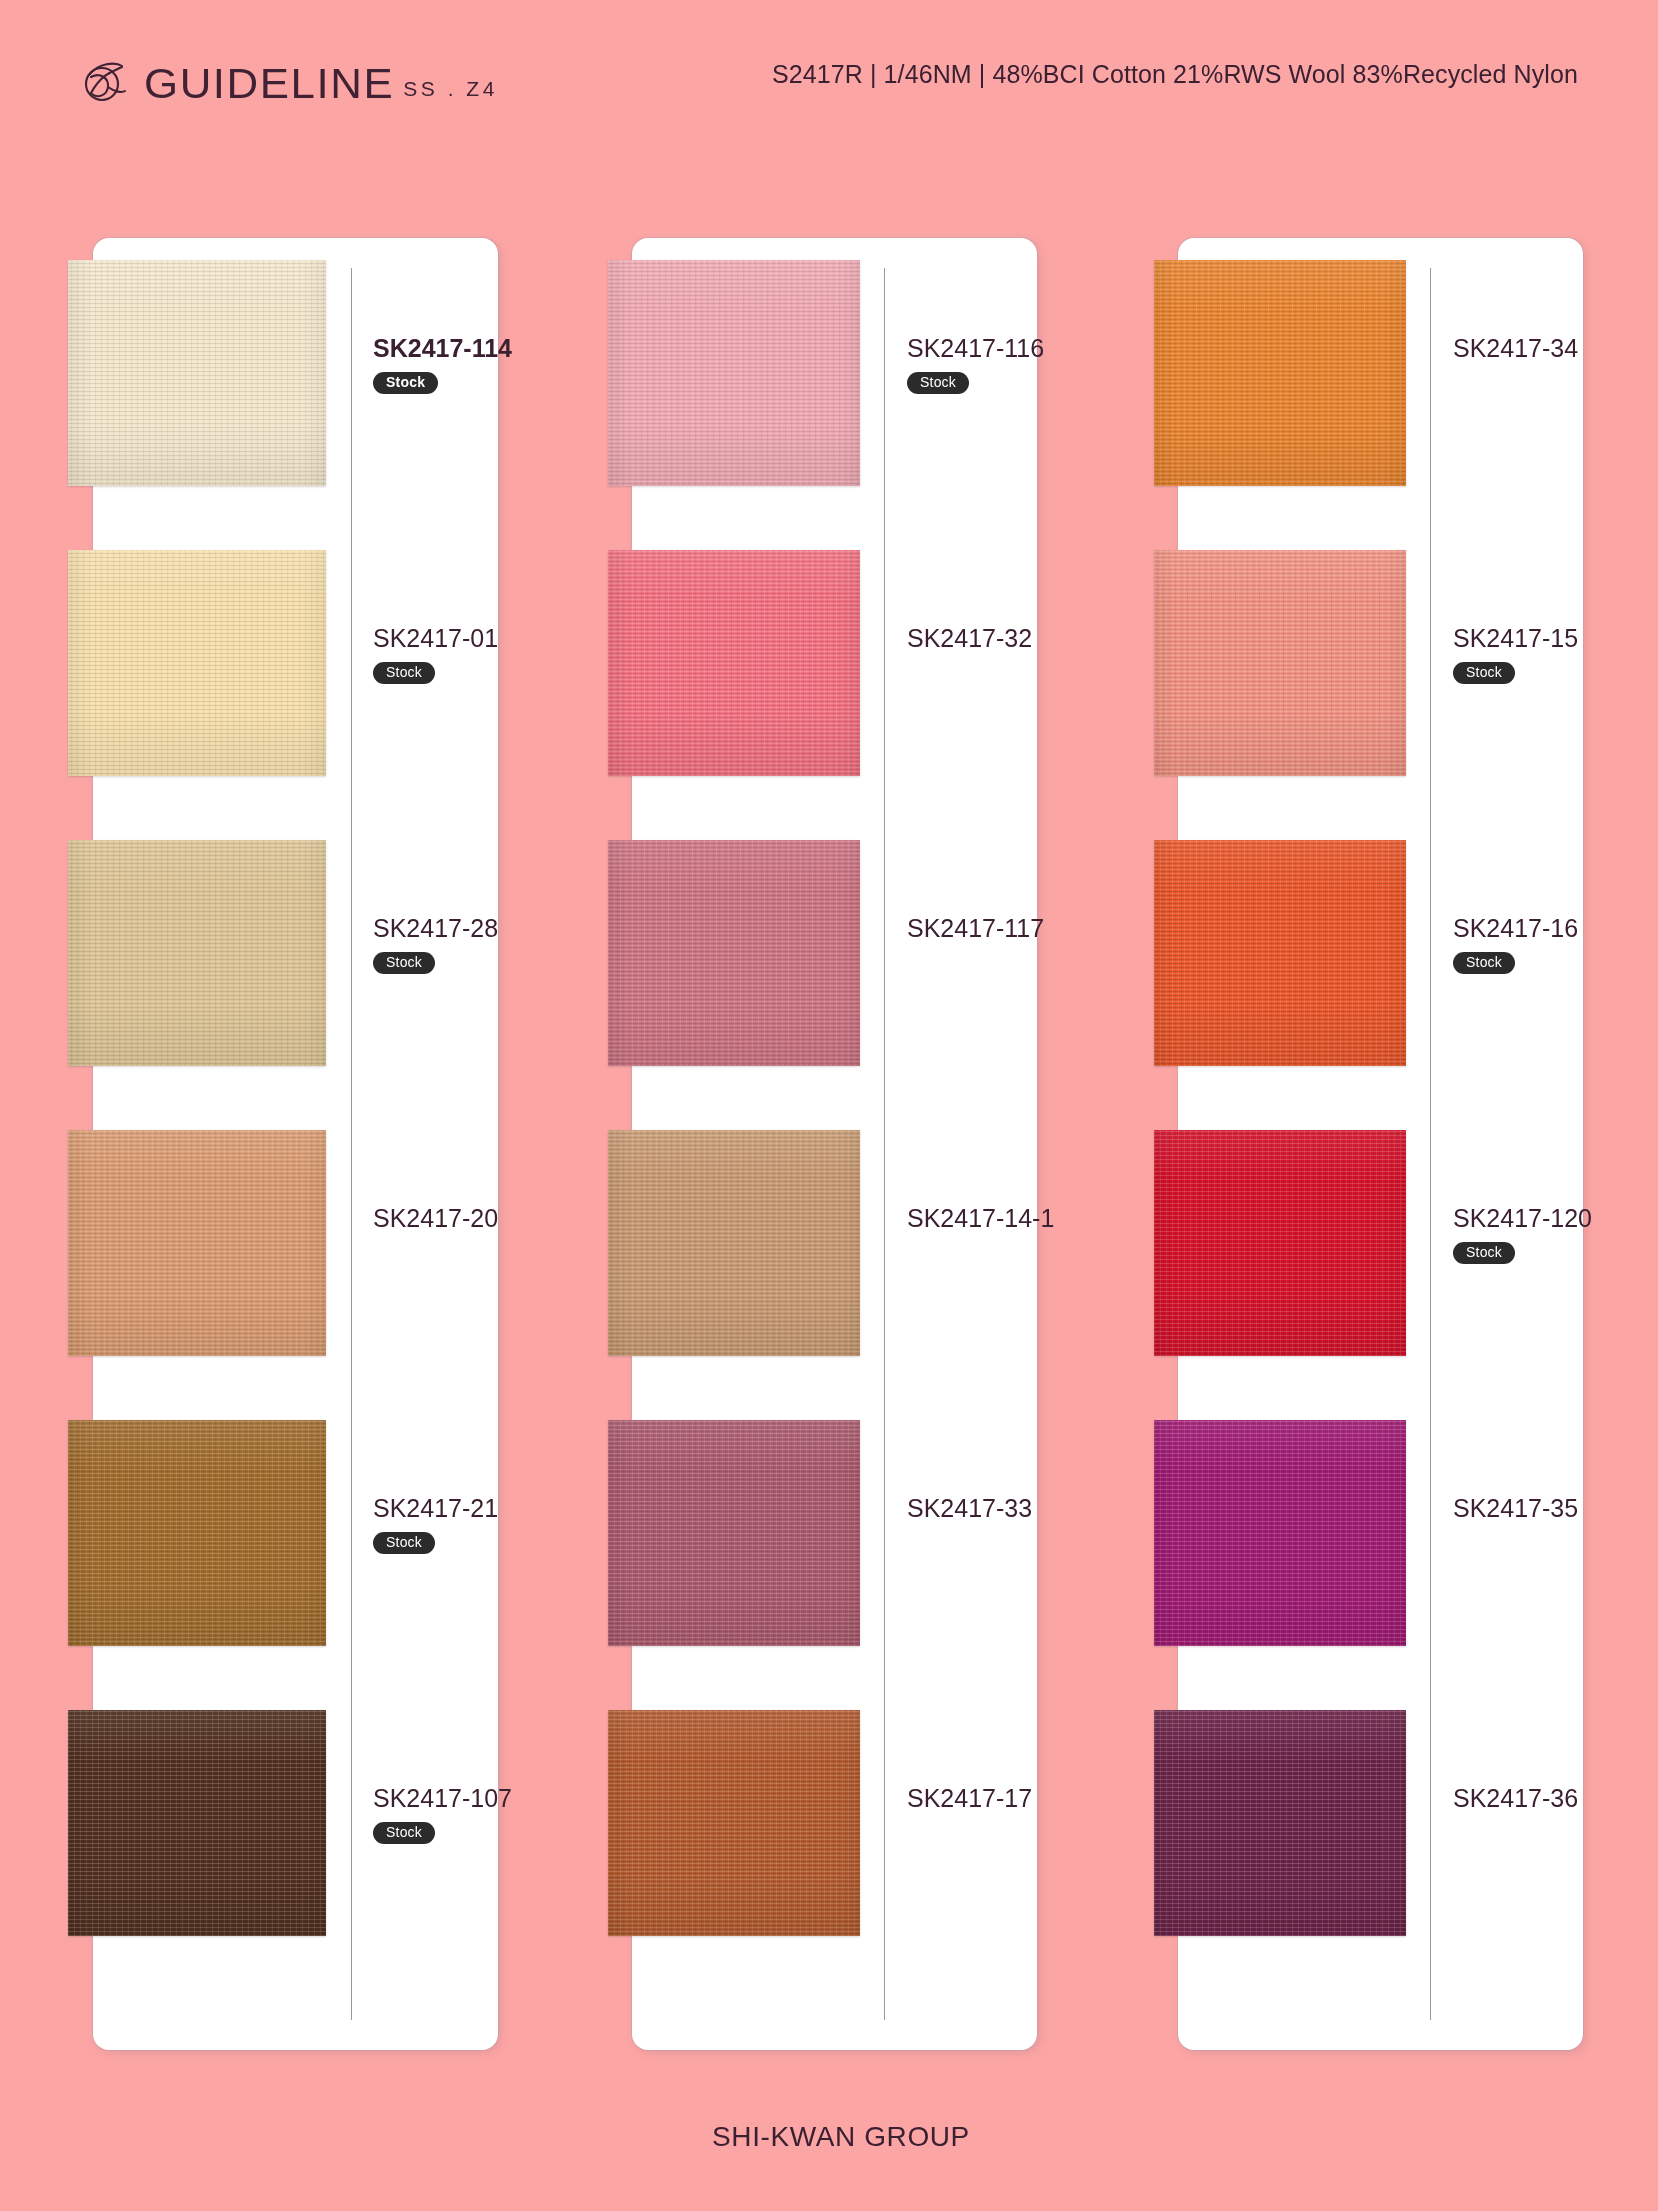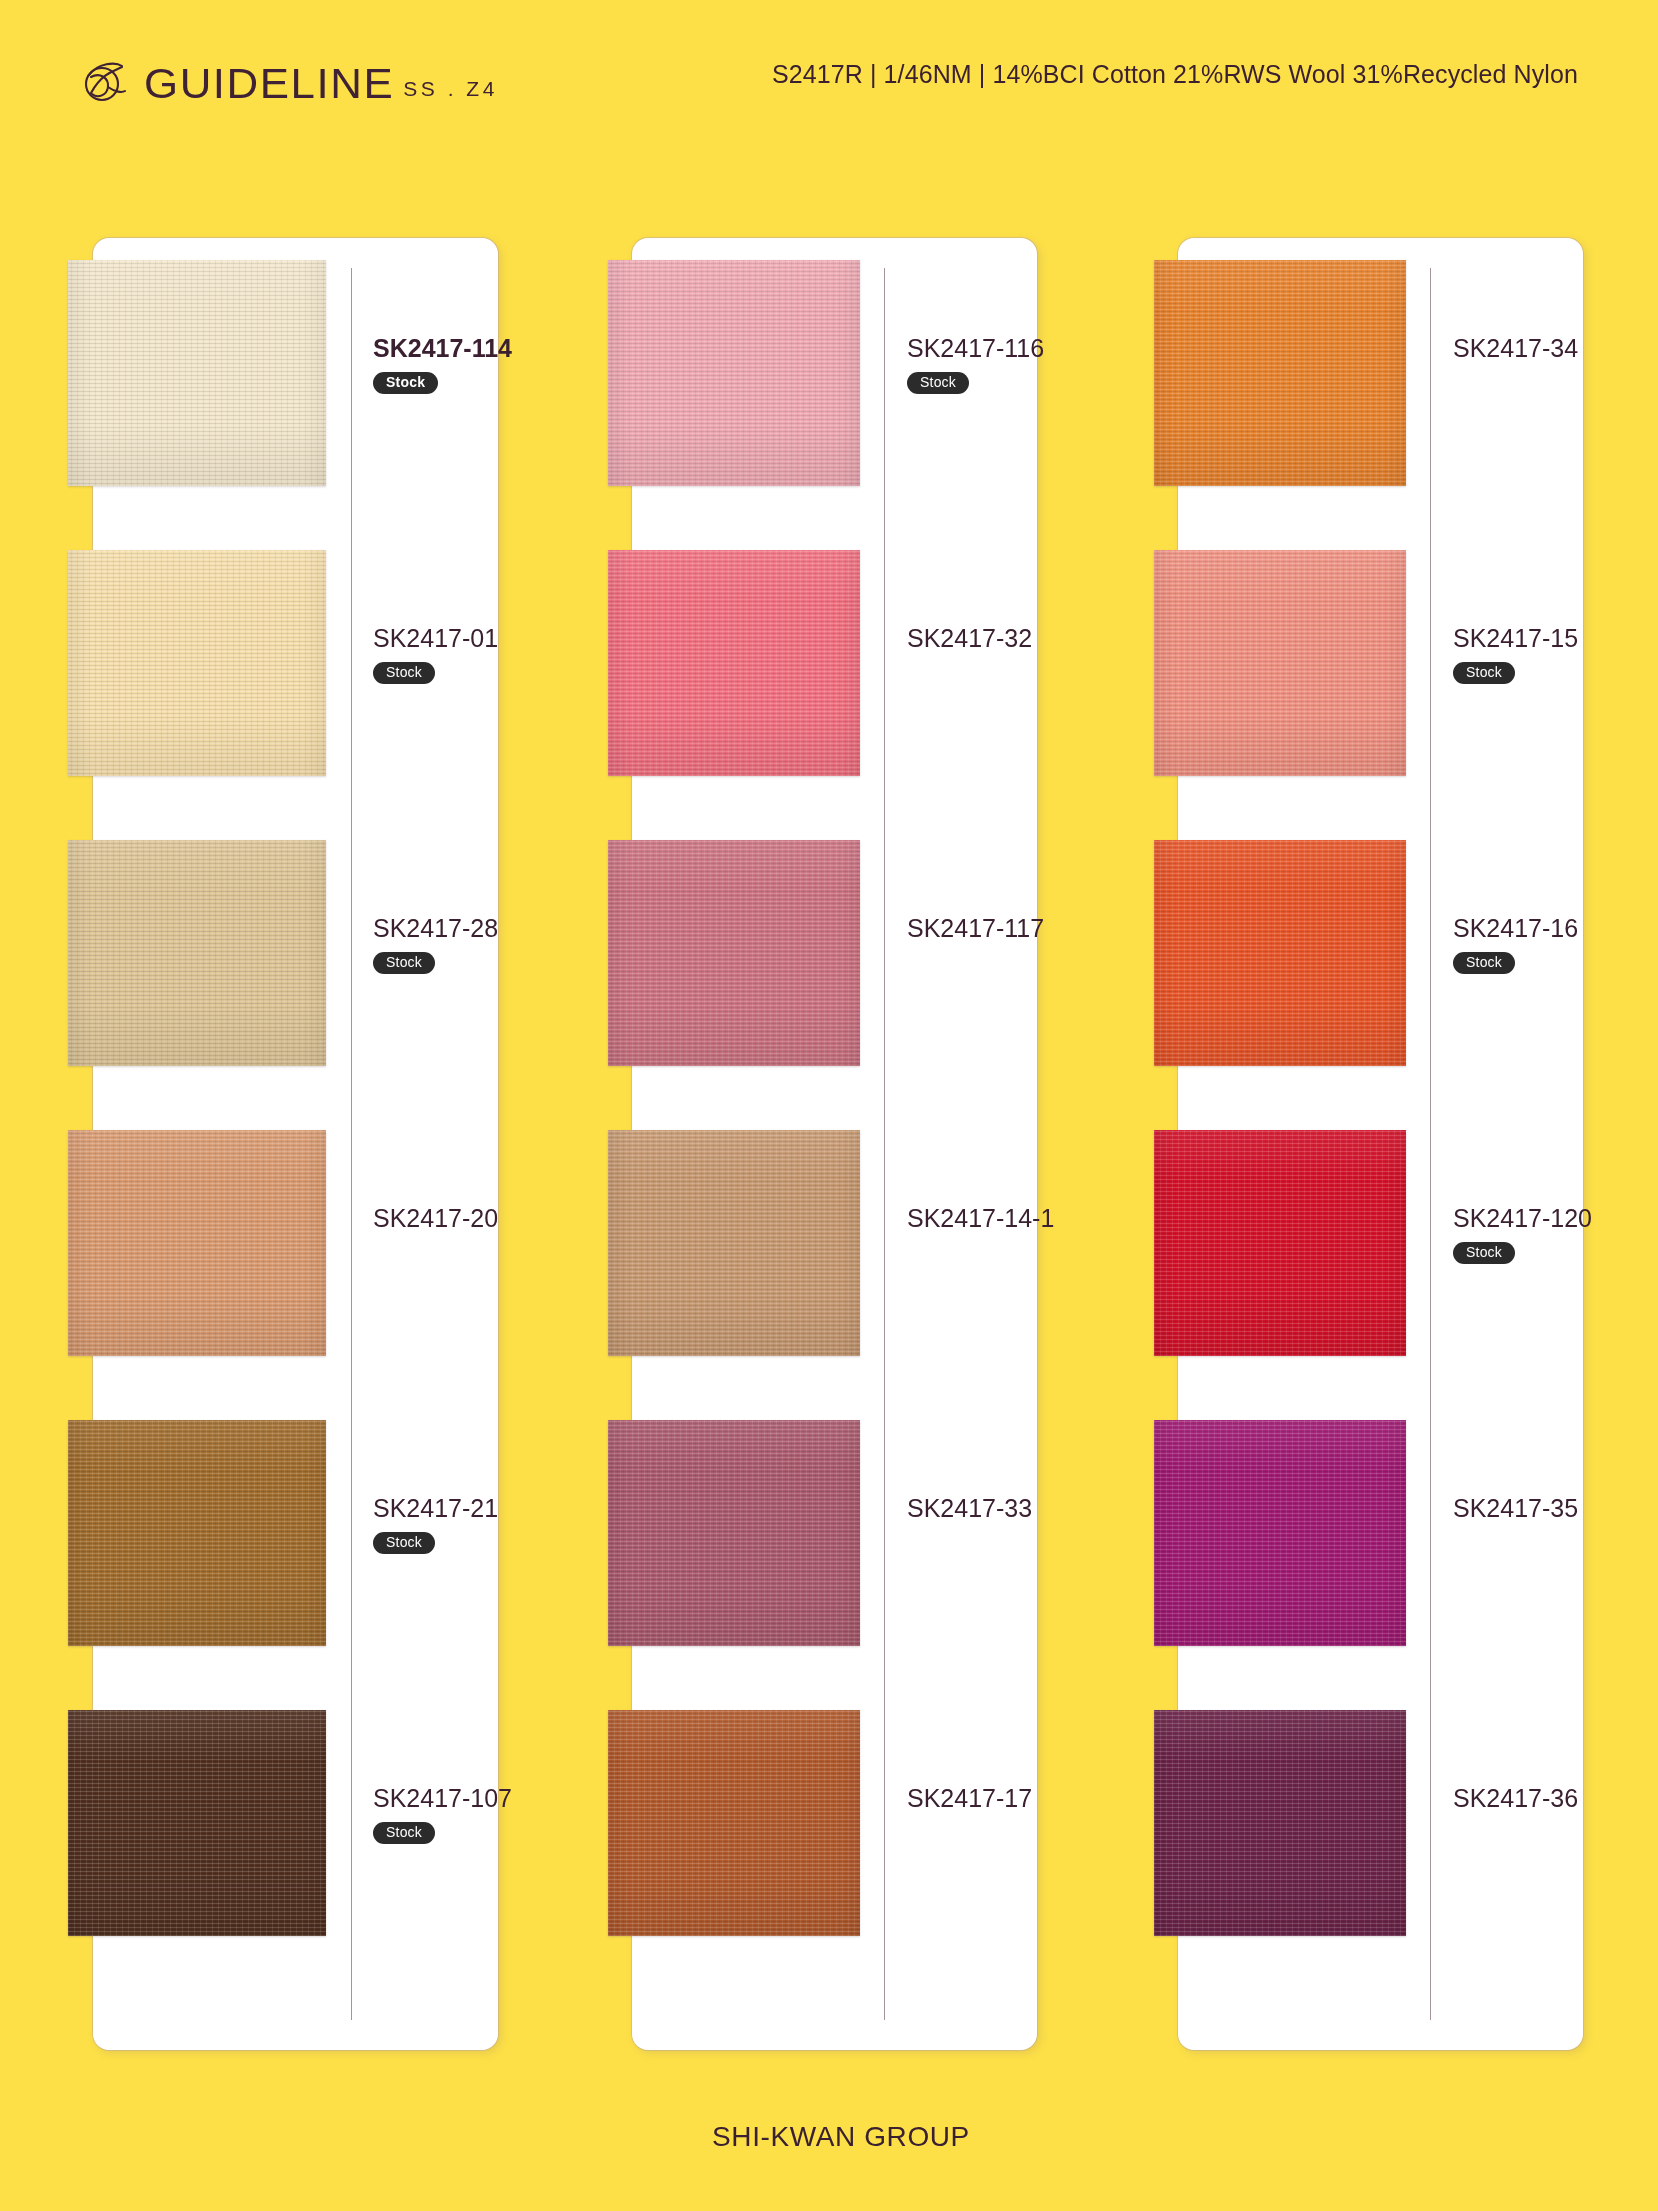--- a/index.html
+++ b/index.html
@@ -9,21 +9,21 @@
     height: 2211px;
     background: #ffffff;
     font-family: "Liberation Sans", sans-serif;
     overflow: hidden;
   }
 
   .page {
     position: relative;
     width: 1658px;
     height: 2211px;
-    background: #fde047;
+    background: #fca5a5;
   }
 
   
   .header {
     position: absolute;
     top: 0; left: 0;
     width: 1658px;
     height: 150px;
   }
 
@@ -237,21 +237,21 @@
             <path d="M13 37 C 24 17, 36 15, 44 11"></path>
             <path d="M13 21 C 22 16, 31 22, 30 31 C 29 39, 20 43, 14 38"></path>
             <path d="M30 31 C 37 36, 44 37, 47 35"></path>
           </g>
         </svg>
       </span>
       <span class="brand-name">GUIDELINE</span>
       <span class="brand-season">SS . Z4</span>
     </div>
 
-    <div class="spec-line">S2417R | 1/46NM | 14%BCI Cotton 21%RWS Wool 31%Recycled Nylon</div>
+    <div class="spec-line">S2417R | 1/46NM | 48%BCI Cotton 21%RWS Wool 83%Recycled Nylon</div>
   </div>
 
   <div class="columns">
 
     <div class="card col1">
       <div class="card-rule"></div>
       <div class="swatch-stack">
 
         <div class="swatch-row" style="top:0px;font-weight:bold;">
           <div class="swatch" style="background-color: rgb(242, 230, 203);">

